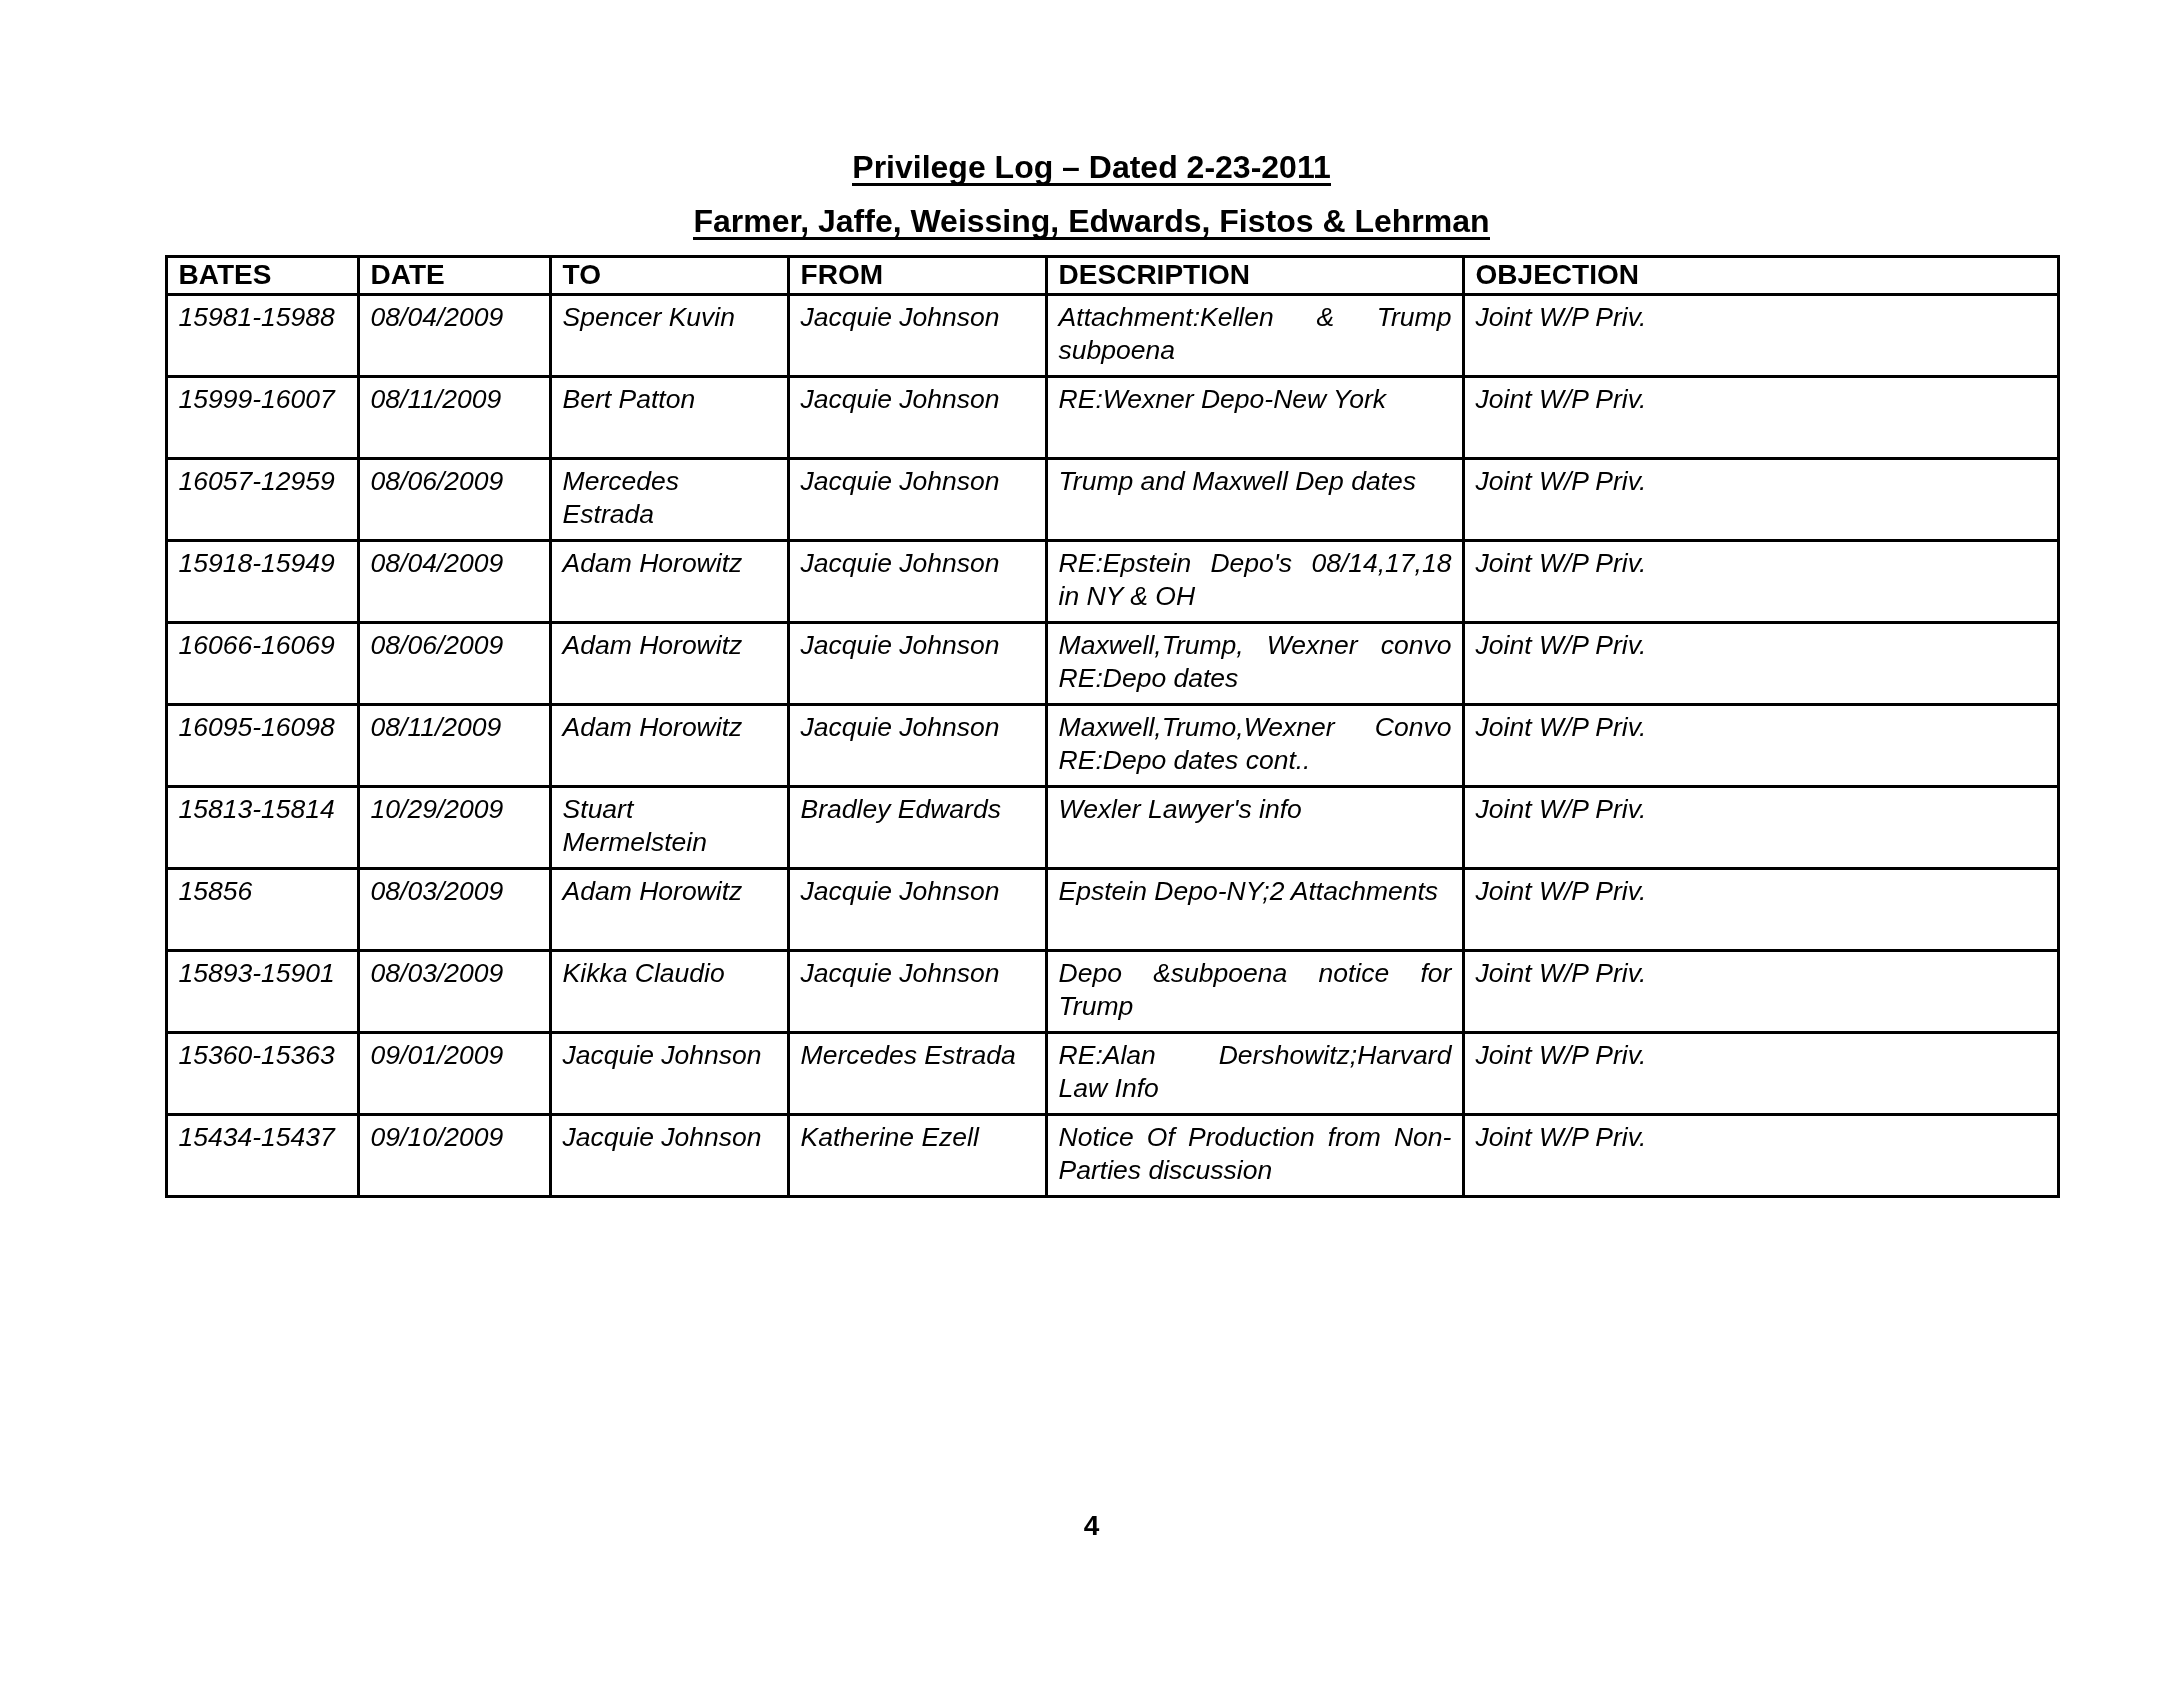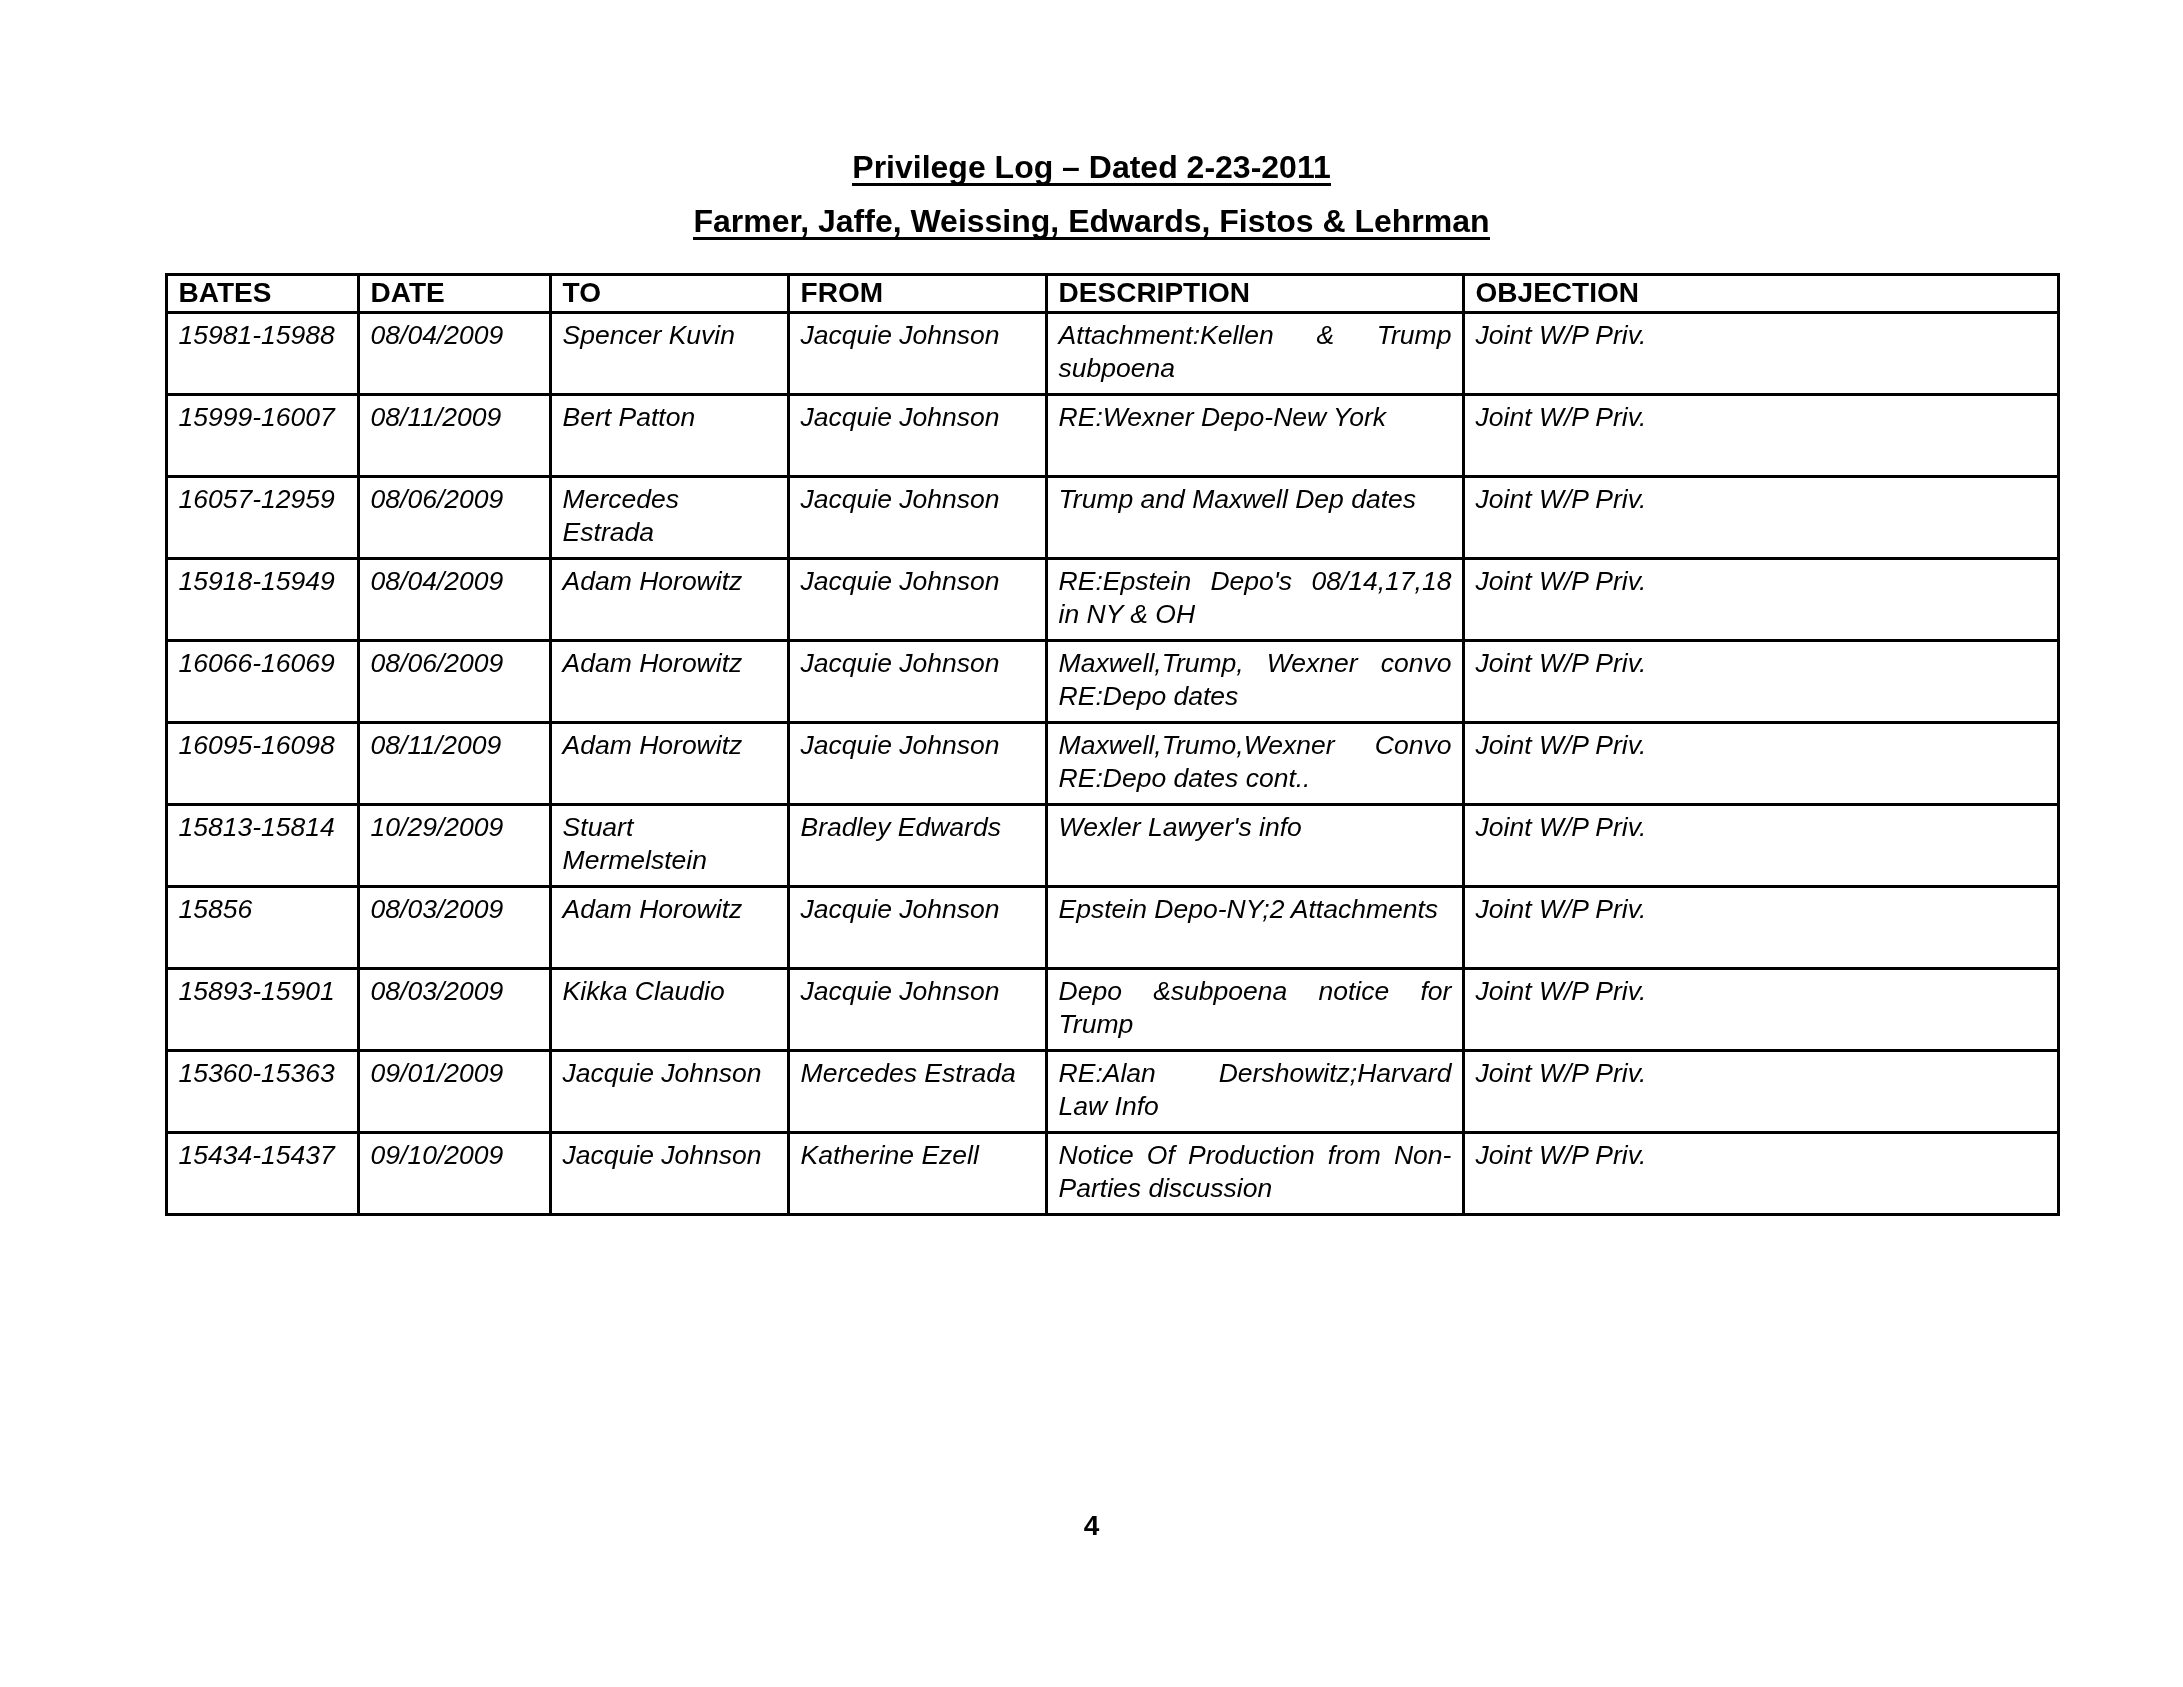--- a/index.html
+++ b/index.html
@@ -29,21 +29,21 @@
     line-height: 1.0;
     border-bottom: 3.3px solid #000;
     text-align: right;
   }
   .doc-subtitle-wrap {
     margin-top: 19px;
   }
   table.log-table {
     position: absolute;
     left: 165px;
-    top: 273px;
+    top: 255px;
     width: 1892px;
     border-collapse: collapse;
     table-layout: fixed;
     background: #fff;
   }
   .log-table col.c-bates { width: 192px; }
   .log-table col.c-date  { width: 192px; }
   .log-table col.c-to    { width: 238px; }
   .log-table col.c-from  { width: 258px; }
   .log-table col.c-desc  { width: 417px; }

